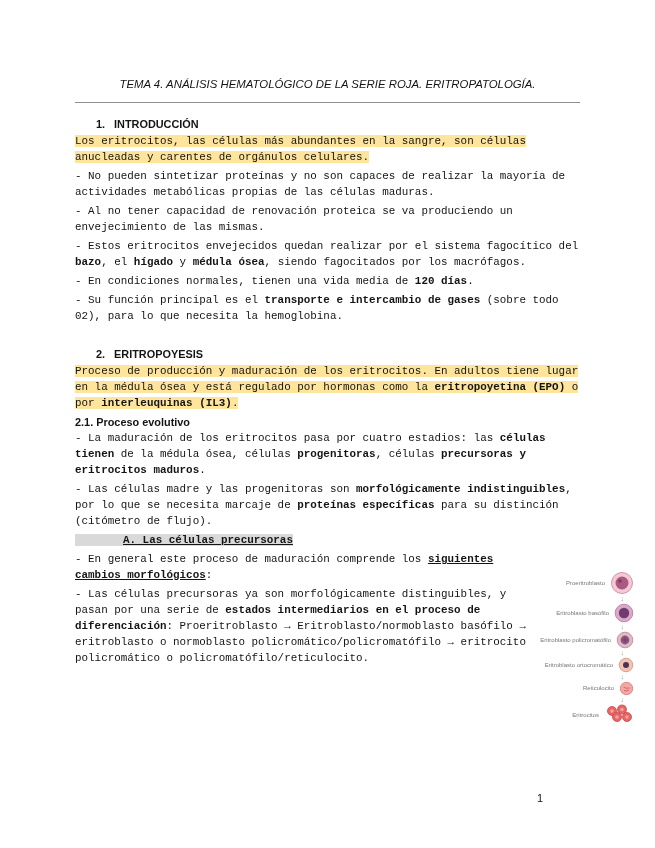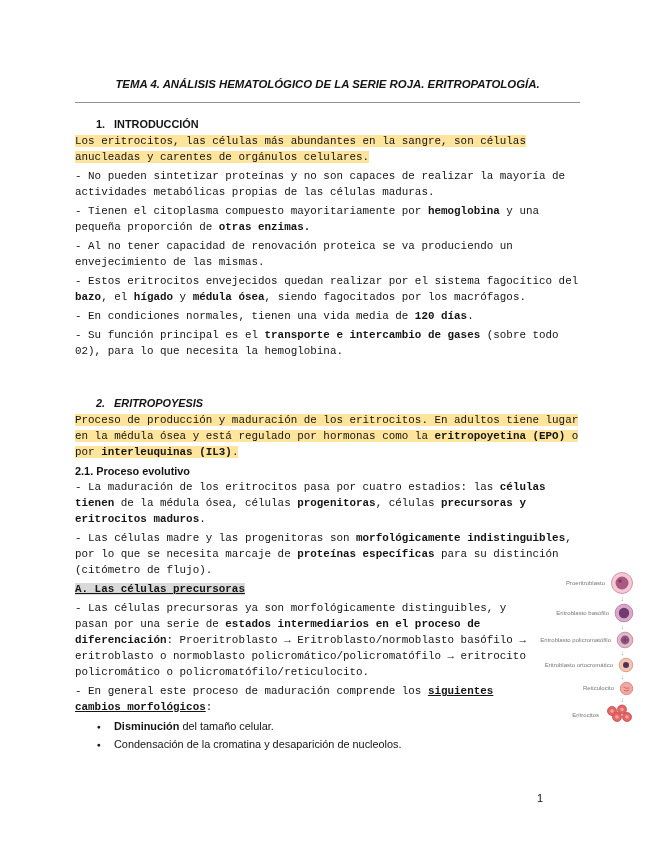--- a/index.html
+++ b/index.html
@@ -16,39 +16,39 @@
     overflow: hidden;
   }
   .content {
     position: absolute;
     left: 75px;
     top: 76px;
     width: 505px;
   }
   .title {
     text-align: center;
-    font-weight: 700;
+    font-weight: 400;
     font-style: italic;
     font-size: 11.4px;
     margin: 0 0 10px 0;
   }
   .divider {
     border: none;
     border-top: 1px solid #8f8f8f;
     margin: 0 0 13px 0;
   }
   .sec-heading { font-weight: 700; padding-left: 21px; margin: 0 0 1px 0; }
-  .sec-heading.spaced { margin-top: 36px; font-style: italic; }
+  .sec-heading.spaced { margin-top: 22px; }
   .sec-num { display: inline-block; min-width: 18px; }
   .sub-heading { font-weight: 700; margin: 0; }
   p.para { margin: 0 0 3px 0; font-family: Liberation Mono, monospace; }
   .b { font-weight: 700; }
   .u { text-decoration: underline; }
   .hl { background: var(--hl, #ffe49b); }
-  .hlg { background: var(--hlg, #d9d9d9); }
+  .hlg { background: var(--hlg, #d9d9d9); padding-left: 48px; }
   .narrow { width: 452px; }
   ul.bullets { margin: 1px 0 0 21px; padding: 0; list-style: none; }
   ul.bullets li { position: relative; padding-left: 18px; margin: 0 0 2px 0; }
   ul.bullets li::before {
     content: "●";
     position: absolute;
     left: 1px;
     top: 1px;
     font-size: 6.5px;
   }
@@ -90,45 +90,40 @@
 
     <div class="title">TEMA 4. ANÁLISIS HEMATOLÓGICO DE LA SERIE ROJA. ERITROPATOLOGÍA.</div>
     <hr class="divider">
 
     <div class="sec-heading">
       <span class="sec-num">1.</span><span>INTRODUCCIÓN</span>
     </div>
 
     <p class="para"><span class="hl">Los eritrocitos, las células más abundantes en la sangre, son células anucleadas y carentes de orgánulos celulares.</span></p>
     <p class="para"><span>- No pueden sintetizar proteínas y no son capaces de realizar la mayoría de actividades metabólicas propias de las células maduras.</span></p>
-    <p class="para"><span>- Tienen el citoplasma compuesto mayoritariamente por </span><span class="b">hemoglobina</span><span> y una pequeña proporción de </span><span class="b">otras enzimas.</span></p>
     <p class="para"><span>- Al no tener capacidad de renovación proteica se va produciendo un envejecimiento de las mismas.</span></p>
     <p class="para"><span>- Estos eritrocitos envejecidos quedan realizar por el sistema fagocítico del </span><span class="b">bazo</span><span>, el </span><span class="b">hígado</span><span> y </span><span class="b">médula ósea</span><span>, siendo fagocitados por los macrófagos.</span></p>
     <p class="para"><span>- En condiciones normales, tienen una vida media de </span><span class="b">120 días</span><span>.</span></p>
     <p class="para"><span>- Su función principal es el </span><span class="b">transporte e intercambio de gases</span><span> (sobre todo 02), para lo que necesita la hemoglobina.</span></p>
 
     <div class="sec-heading spaced">
       <span class="sec-num">2.</span><span>ERITROPOYESIS</span>
     </div>
 
     <p class="para"><span class="hl">Proceso de producción y maduración de los eritrocitos. En adultos tiene lugar en la médula ósea y está regulado por hormonas como la </span><span class="b hl">eritropoyetina (EPO)</span><span class="hl"> o por </span><span class="b hl">interleuquinas (IL3)</span><span class="hl">.</span></p>
 
     <div class="sub-heading">2.1. Proceso evolutivo</div>
 
     <p class="para"><span>- La maduración de los eritrocitos pasa por cuatro estadios: las </span><span class="b">células tienen</span><span> de la médula ósea, células </span><span class="b">progenitoras</span><span>, células </span><span class="b">precursoras y eritrocitos maduros</span><span>.</span></p>
     <p class="para"><span>- Las células madre y las progenitoras son </span><span class="b">morfológicamente indistinguibles</span><span>, por lo que se necesita marcaje de </span><span class="b">proteínas específicas</span><span> para su distinción (citómetro de flujo).</span></p>
 
     <div class="narrow">
       <p class="para"><span class="b u hlg">A. Las células precursoras</span></p>
+      <p class="para"><span>- En general este proceso de maduración comprende los </span><span class="b u">siguientes cambios morfológicos</span><span>:</span></p>
       <p class="para"><span>- Las células precursoras ya son morfológicamente distinguibles, y pasan por una serie de </span><span class="b">estados intermediarios en el proceso de diferenciación</span><span>: Proeritroblasto → Eritroblasto/normoblasto basófilo → eritroblasto o normoblasto policromático/policromatófilo → eritrocito policromático o policromatófilo/reticulocito.</span></p>
-      <p class="para"><span>- En general este proceso de maduración comprende los </span><span class="b u">siguientes cambios morfológicos</span><span>:</span></p>
-      <ul class="bullets">
-        <li><span><span class="b">Disminución</span><span> del tamaño celular.</span></span></li>
-        <li><span><span>Condensación de la cromatina y desaparición de nucleolos.</span></span></li>
-      </ul>
     </div>
 
   </div>
 
   <div class="figure">
 
     <div class="fig-row">
       <span class="fig-label">Proeritroblasto</span>
       <span class="fig-cell">
         <svg width="24" height="24" viewBox="0 0 24 24">

